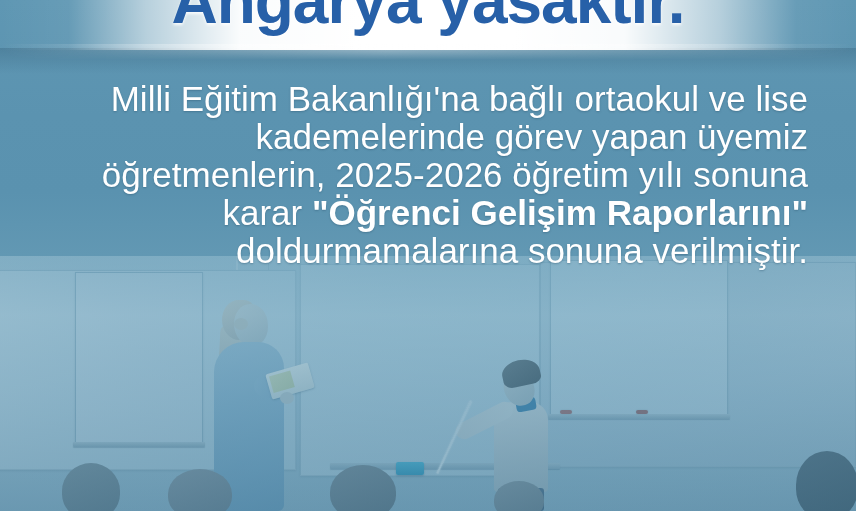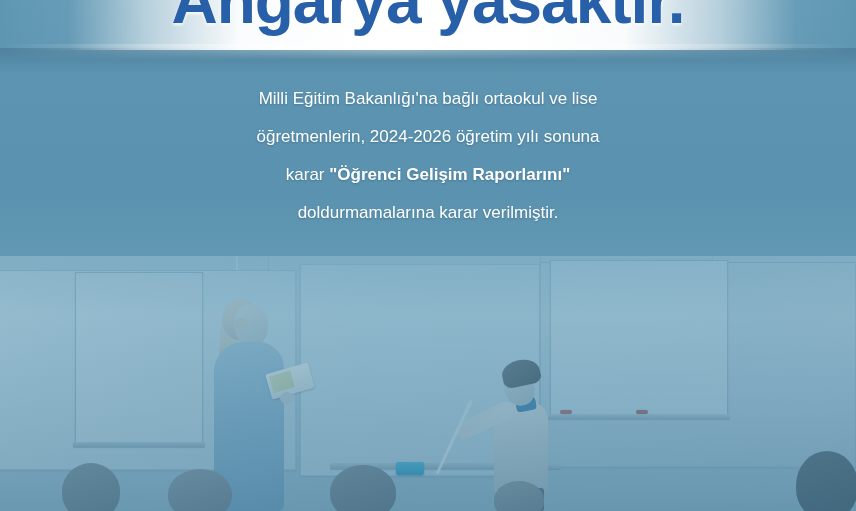--- a/index.html
+++ b/index.html
@@ -255,23 +255,23 @@
     letter-spacing:-1px;
     color:#2760a8;
     line-height:1.05;
     white-space:nowrap;
     text-shadow:0 2px 3px rgba(255,255,255,.85);
   }
 
   
   .body-copy {
     position:absolute; left:48px; top:80px; width:760px;
-    text-align:center;
+    text-align:right;
     color:#ffffff;
-    font-size:17px;
+    font-size:35px;
     line-height:38px;
     font-weight:400;
     text-shadow:0 1px 2px rgba(40,80,105,.40);
   }
   .body-copy .bold { font-weight:bold; }
   .body-line { display:block; white-space:nowrap; }
 </style>
 </head>
 <body>
 
@@ -335,18 +335,19 @@
   <div class="topfield"></div>
   <div class="topfield-shadow"></div>
 
   <div class="whiteband"></div>
   <div class="whiteband-fade"></div>
 
   <div class="headline">Angarya yasaktır.</div>
 
   <div class="body-copy">
     <span class="body-line">Milli Eğitim Bakanlığı'na bağlı ortaokul ve lise</span>
-    <span class="body-line">öğretmenlerin, 2024-2026 öğretim yılı sonuna</span>
+    <span class="body-line">kademelerinde görev yapan üyemiz</span>
+    <span class="body-line">öğretmenlerin, 2025-2026 öğretim yılı sonuna</span>
     <span class="body-line"><span>karar </span><span class="bold">"Öğrenci Gelişim Raporlarını"</span></span>
-    <span class="body-line">doldurmamalarına karar verilmiştir.</span>
+    <span class="body-line">doldurmamalarına sonuna verilmiştir.</span>
   </div>
 
 </div>
 
 </body></html>

